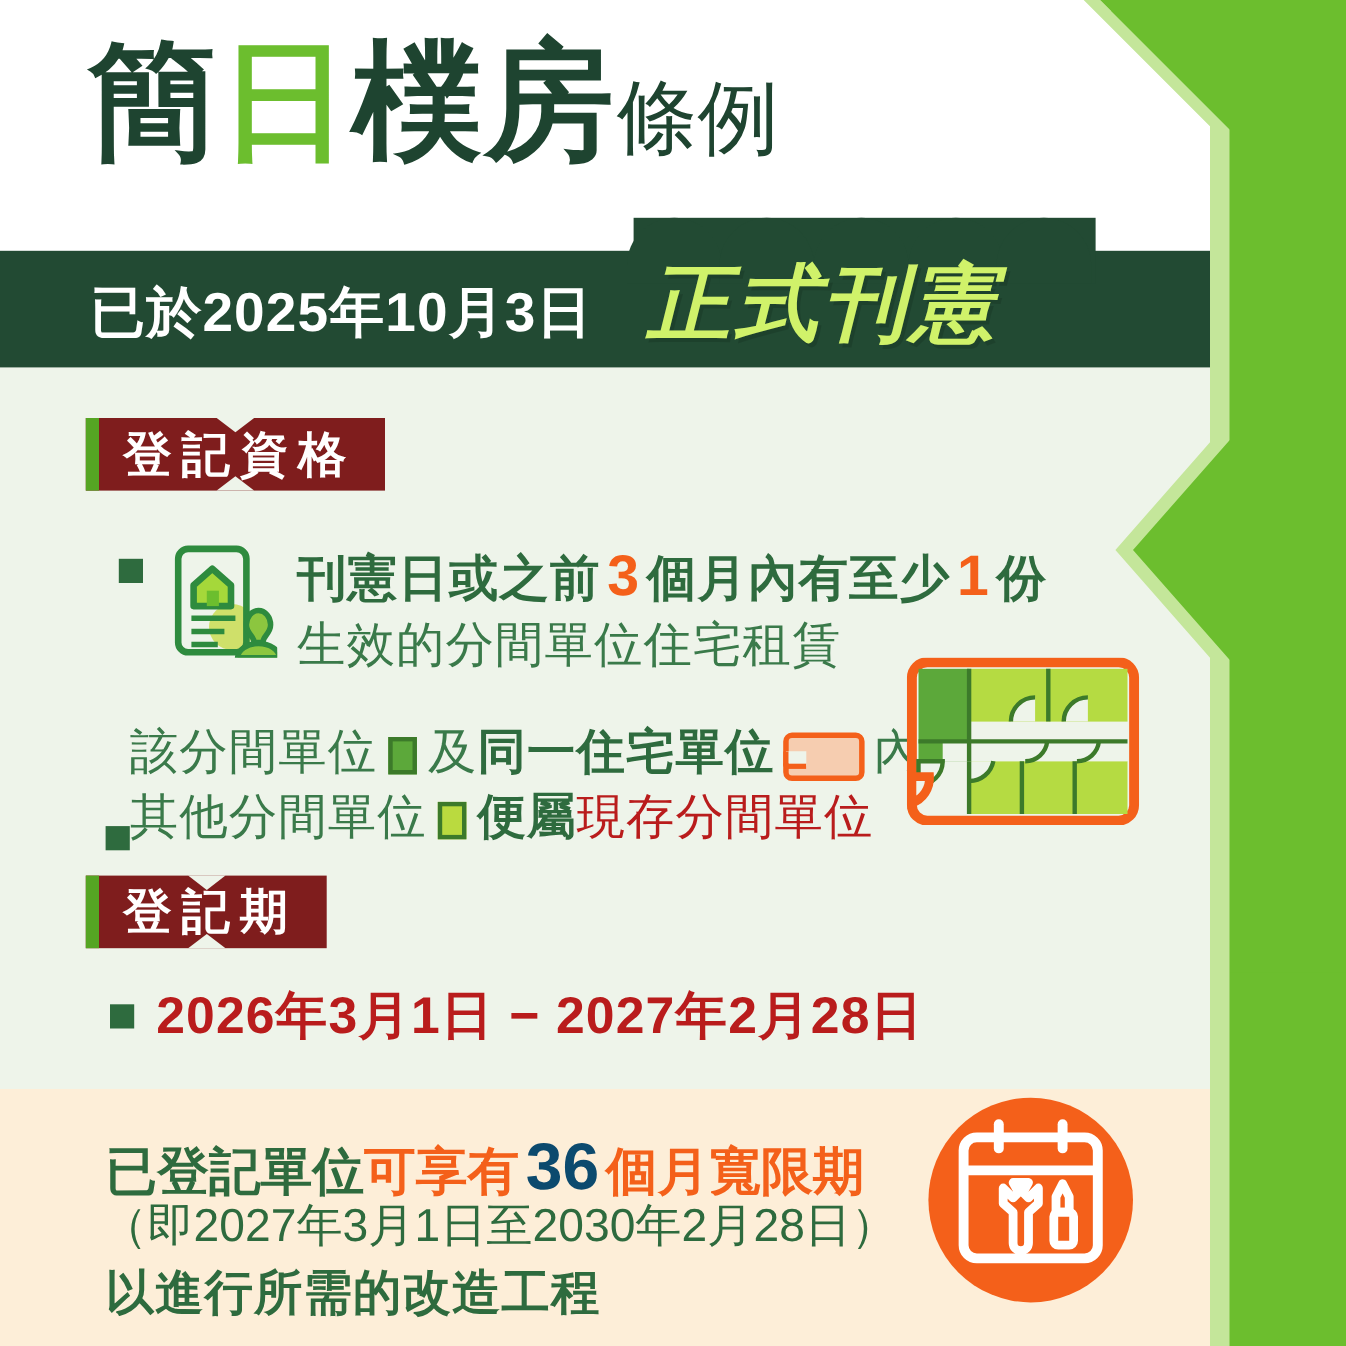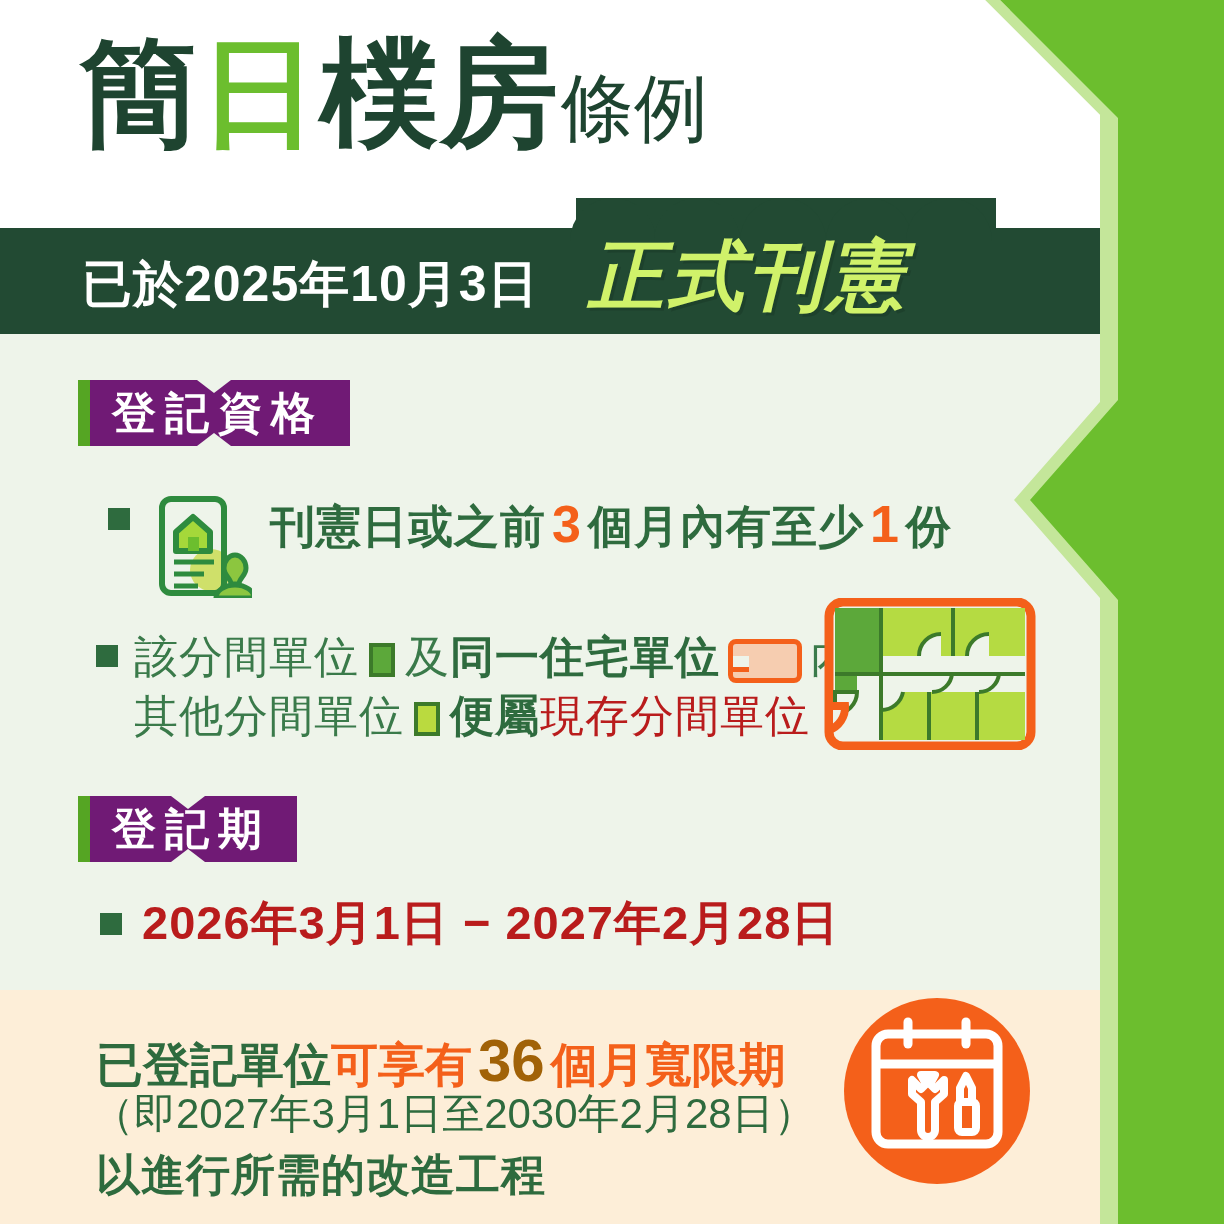--- a/index.html
+++ b/index.html
@@ -64,21 +64,21 @@
   .bump i:nth-child(5){left:330px;}
   .banner-hl{
     position:absolute;left:588px;top:226px;
     font-size:76px;font-weight:bold;color:#d0f26a;letter-spacing:4px;
     font-style:italic;white-space:nowrap;
     text-shadow:3px 3px 0 rgba(0,0,0,.12);
   }
 
   
   .ribbon{
-    position:absolute;height:66px;background:#701a75;display:flex;align-items:center;
+    position:absolute;height:66px;background:#7f1d1d;display:flex;align-items:center;
     padding:0 26px 0 34px;
   }
   .ribbon::before{content:"";position:absolute;left:0;top:0;bottom:0;width:12px;background:#55a523;}
   .ribbon .notch-t,.ribbon .notch-b{
     position:absolute;left:50%;margin-left:-17px;width:0;height:0;border-left:17px solid transparent;border-right:17px solid transparent;
   }
   .ribbon .notch-t{top:0;border-top:13px solid #eef4ea;}
   .ribbon .notch-b{bottom:0;border-bottom:13px solid #eef4ea;}
   .ribbon span{font-size:44px;font-weight:bold;color:#ffffff;letter-spacing:9px;}
 
@@ -90,21 +90,21 @@
     width:22px;height:22px;background:#2e6b3e;flex:0 0 22px;
   }
 
   .row1{position:absolute;left:108px;top:492px;display:flex;align-items:flex-start;gap:18px;}
   .doc-icon{width:104px;height:104px;flex:0 0 104px;position:relative;top:2px;}
   .row1-text{padding-top:2px;}
   .line-a{font-size:45px;font-weight:bold;color:#2e6b3e;line-height:1.18;white-space:nowrap;letter-spacing:1px;}
   .line-a .num{color:#f4601a;font-size:52px;padding:0 6px;}
   .line-b{font-size:44px;color:#3a7a4a;line-height:1.25;white-space:nowrap;letter-spacing:1px;margin-top:4px;}
 
-  .row2{position:absolute;left:96px;top:627px;display:flex;align-items:flex-start;gap:16px;}
+  .row2{position:absolute;left:96px;top:654px;display:flex;align-items:flex-end;}
   .row2 .bullet-sq{margin-top:18px;}
   .r2line{font-size:44px;color:#3a7a4a;line-height:1.35;white-space:nowrap;letter-spacing:1px;display:flex;align-items:center;}
   .r2line b{font-weight:bold;color:#2e6b3e;}
   .r2line .org{font-weight:normal;color:#b91c1c;}
   .swatch-room{display:inline-block;width:26px;height:34px;margin:0 10px;border:4px solid #3c7a2a;box-sizing:border-box;position:relative;top:3px;}
   .sw-dark{background:#5ca83a;}
   .sw-light{background:#bada3f;}
   .swatch-unit{
     display:inline-block;width:74px;height:44px;margin:0 8px;
     border:5px solid #f4601a;border-radius:8px;background:#f6cdb0;box-sizing:border-box;position:relative;top:4px;
@@ -120,21 +120,21 @@
   
   .period{position:absolute;left:100px;top:892px;display:flex;align-items:center;gap:20px;}
   .period .txt{font-size:47px;font-weight:bold;color:#b91c1c;letter-spacing:1px;white-space:nowrap;}
 
   
   .bottom{
     position:absolute;left:0;top:990px;width:1100px;height:234px;background:#fdeed8;
   }
   .b-line1{position:absolute;left:96px;top:1026px;font-size:47px;font-weight:bold;color:#2e6b3e;letter-spacing:0;white-space:nowrap;}
   .b-line1 .org{color:#f4601a;}
-  .b-line1 .bignum{color:#a16207;font-size:60px;padding:0 6px;}
+  .b-line1 .bignum{color:#0c4a6e;font-size:60px;padding:0 6px;}
   .b-line2{position:absolute;left:92px;top:1086px;font-size:42px;color:#2e6b3e;letter-spacing:0;white-space:nowrap;}
   .b-line3{position:absolute;left:96px;top:1146px;font-size:44px;font-weight:bold;color:#2e6b3e;letter-spacing:1px;white-space:nowrap;}
 
   .cal-badge{position:absolute;left:842px;top:996px;width:190px;height:190px;}
 </style>
 </head>
 <body>
 
 <div id="poster">
 
@@ -175,20 +175,21 @@
           <rect x="40" y="43" width="11" height="14" fill="#6cbe2e"></rect>
           <line x1="26" y1="68" x2="66" y2="68" stroke="#2e8b3e" stroke-width="5"></line>
           <line x1="26" y1="80" x2="56" y2="80" stroke="#2e8b3e" stroke-width="5"></line>
           <line x1="26" y1="92" x2="50" y2="92" stroke="#2e8b3e" stroke-width="5"></line>
           <path d="M76 74 a11 13 0 0 1 22 0 c0 8 -7 10 -7 16 h-8 c0 -6 -7 -8 -7 -16 z" fill="#8cc63f" stroke="#2e8b3e" stroke-width="5"></path>
           <path d="M68 104 a19 13 0 0 1 38 0 z" fill="#8cc63f" stroke="#2e8b3e" stroke-width="5"></path>
         </svg>
       </div>
       <div class="row1-text">
         <div class="line-a"><span>刊憲日或之前</span><span class="num">3</span><span>個月內有至少</span><span class="num">1</span><span>份</span></div>
+        <div class="line-b">生效的分間單位住宅租賃</div>
       </div>
     </div>
 
     <div class="row2">
       <div class="bullet-sq"></div>
       <div>
         <div class="r2line">
             <span>該分間單位</span>
             <span class="swatch-room sw-dark"></span>
             <span>及</span>

